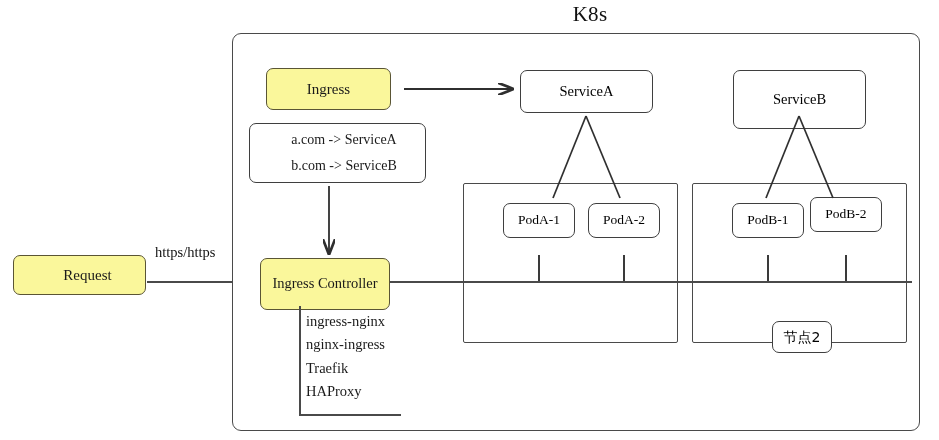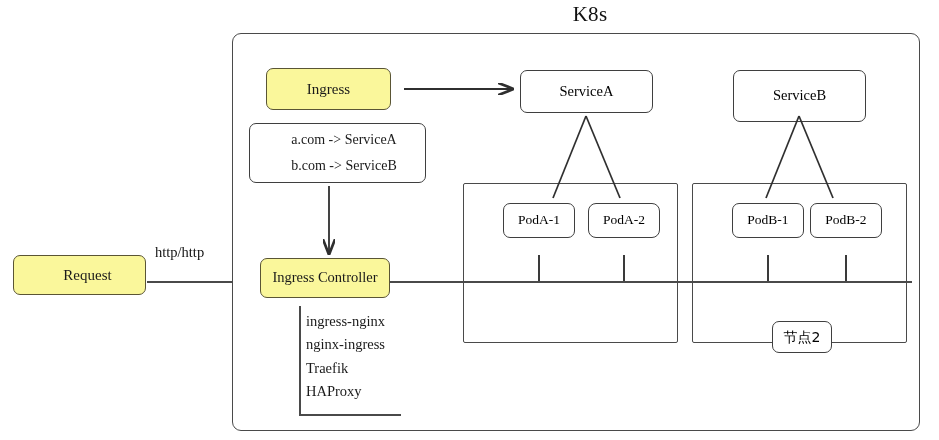--- a/index.html
+++ b/index.html
@@ -99,56 +99,56 @@
 <body>
 
 <div id="canvas">
 
   <div class="title" style="left:490px; top:2px; width:200px;">K8s</div>
 
   <div class="k8s-frame" style="left:232px; top:33px; width:688px; height:398px;"></div>
 
   <div class="node-box yellow" style="left:13px; top:255px; width:133px; height:40px; font-size:15px;padding-left:16px;">Request</div>
 
-  <div class="label-text" style="left:155px; top:244px; font-size:14.5px;">http/http</div>
+  <div class="label-text" style="left:155px; top:244px; font-size:14.5px;">https/https</div>
 
   <div class="rule-line h-line" style="left:147px; top:281px; width:85px;"></div>
 
   <div class="node-box yellow" style="left:266px; top:68px; width:125px; height:42px; font-size:15px;">Ingress</div>
 
   <div class="rules-box" style="left:249px; top:123px; width:177px; height:60px;align-items:center;">
     <div>a.com -&gt; ServiceA</div>
     <div>b.com -&gt; ServiceB</div>
   </div>
 
-  <div class="node-box yellow" style="left:260px; top:258px; width:130px; height:40px; font-size:14.5px;">Ingress Controller</div>
+  <div class="node-box yellow" style="left:260px; top:258px; width:130px; height:52px; font-size:14.5px;">Ingress Controller</div>
 
   <div class="impl-list" style="left:306px; top:310px;">
     <div>ingress-nginx</div>
     <div>nginx-ingress</div>
     <div>Traefik</div>
     <div>HAProxy</div>
   </div>
 
   <div class="rule-line v-line" style="left:299px; top:306px; height:110px;"></div>
   <div class="rule-line h-line" style="left:299px; top:414px; width:102px;"></div>
 
   <div class="node-box" style="left:520px; top:70px; width:133px; height:43px; font-size:14.5px;">ServiceA</div>
 
-  <div class="node-box" style="left:733px; top:70px; width:133px; height:52px; font-size:14.5px;">ServiceB</div>
+  <div class="node-box" style="left:733px; top:70px; width:133px; height:59px; font-size:14.5px;">ServiceB</div>
 
   <div class="plain-frame" style="left:463px; top:183px; width:215px; height:160px;"></div>
 
   <div class="plain-frame" style="left:692px; top:183px; width:215px; height:160px;"></div>
 
   <div class="node-box" style="left:503px; top:203px; width:72px; height:35px; font-size:13.5px;">PodA-1</div>
   <div class="node-box" style="left:588px; top:203px; width:72px; height:35px; font-size:13.5px;border-radius:8px;">PodA-2</div>
 
   <div class="node-box" style="left:732px; top:203px; width:72px; height:35px; font-size:13.5px;">PodB-1</div>
-  <div class="node-box" style="left:810px; top:203px; width:72px; height:35px; font-size:13.5px;">PodB-2</div>
+  <div class="node-box" style="left:810px; top:197px; width:72px; height:35px; font-size:13.5px;">PodB-2</div>
 
   <div class="rule-line thin-v" style="left:538px; top:255px; height:28px;"></div>
   <div class="rule-line thin-v" style="left:623px; top:255px; height:28px;"></div>
   <div class="rule-line thin-v" style="left:767px; top:255px; height:28px;"></div>
   <div class="rule-line thin-v" style="left:845px; top:255px; height:28px;"></div>
 
   <div class="rule-line h-line" style="left:390px; top:281px; width:522px;"></div>
 
   <div class="node-box cjk" style="left:772px; top:321px; width:60px; height:32px; font-size:14px;">节点2</div>
 

